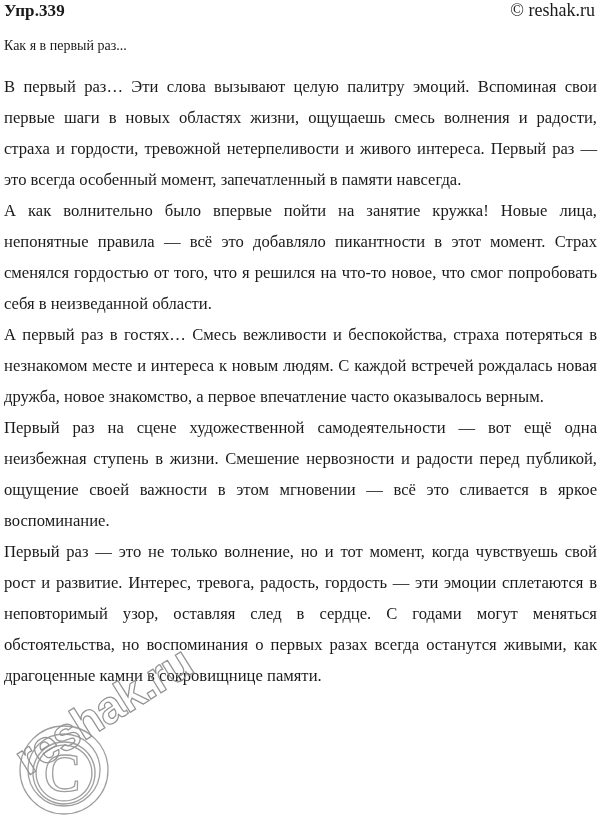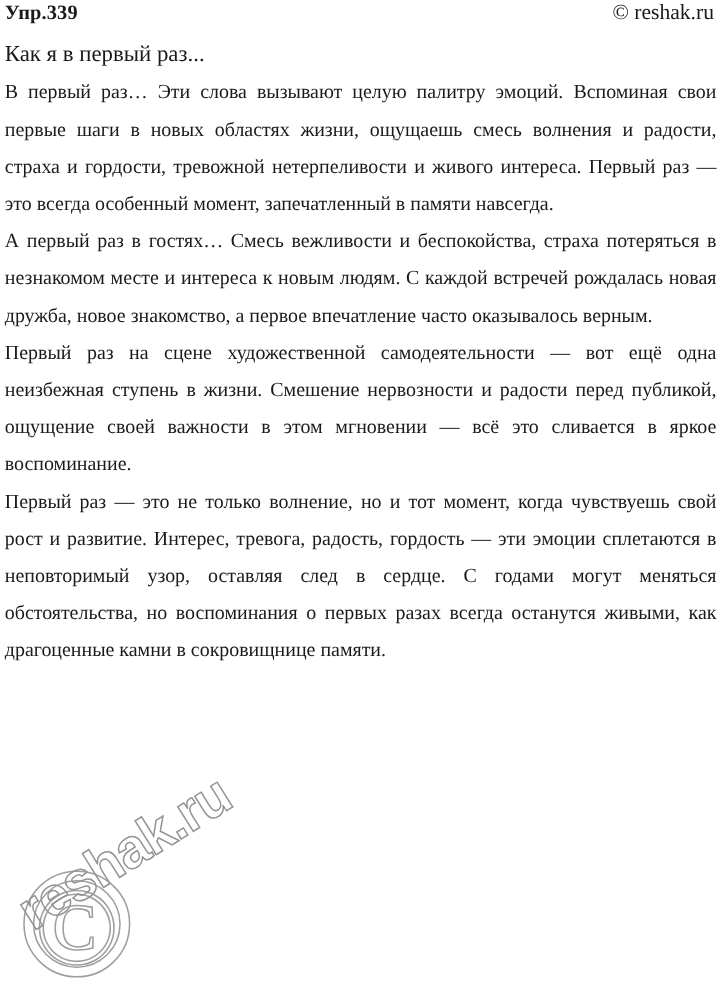--- a/index.html
+++ b/index.html
@@ -42,28 +42,28 @@
   }
   .copyright {
     font-size: 18px;
     line-height: 21px;
     white-space: nowrap;
     padding-right: 2px;
   }
 
   
   .subtitle {
-    font-size: 19px;
+    font-size: 14px;
     line-height: 31px;
     margin: 4px 0 0 0;
     white-space: nowrap;
   }
 
   .essay {
-    margin-top: 0;
+    margin-top: 10px;
   }
   .para {
     font-size: 16.6px;
     line-height: 31px;
     text-align: justify;
     text-justify: inter-word;
     margin: 0;
     hyphens: none;
   }
   
@@ -113,20 +113,21 @@
 
   <div class="header-row">
     <div class="exercise-title">Упр.339</div>
     <div class="copyright">© reshak.ru</div>
   </div>
 
   <div class="subtitle">Как я в первый раз...</div>
 
   <div class="essay">
     <p class="para lastline-left">В первый раз… Эти слова вызывают целую палитру эмоций. Вспоминая свои первые шаги в новых областях жизни, ощущаешь смесь волнения и радости, страха и гордости, тревожной нетерпеливости и живого интереса. Первый раз — это всегда особенный момент, запечатленный в памяти навсегда.</p>
+    <p class="para lastline-left">А как волнительно было впервые пойти на занятие кружка! Новые лица, непонятные правила — всё это добавляло пикантности в этот момент. Страх сменялся гордостью от того, что я решился на что-то новое, что смог попробовать себя в неизведанной области.</p>
     <p class="para lastline-left">А первый раз в гостях… Смесь вежливости и беспокойства, страха потеряться в незнакомом месте и интереса к новым людям. С каждой встречей рождалась новая дружба, новое знакомство, а первое впечатление часто оказывалось верным.</p>
     <p class="para lastline-left">Первый раз на сцене художественной самодеятельности — вот ещё одна неизбежная ступень в жизни. Смешение нервозности и радости перед публикой, ощущение своей важности в этом мгновении — всё это сливается в яркое воспоминание.</p>
     <p class="para lastline-left">Первый раз — это не только волнение, но и тот момент, когда чувствуешь свой рост и развитие. Интерес, тревога, радость, гордость — эти эмоции сплетаются в неповторимый узор, оставляя след в сердце. С годами могут меняться обстоятельства, но воспоминания о первых разах всегда останутся живыми, как драгоценные камни в сокровищнице памяти.</p>
   </div>
 
   <div class="watermark">
     <svg width="230" height="175" viewBox="0 0 230 175" aria-hidden="true">
       <g>
         <circle class="wm-ring" cx="64" cy="110" r="44"></circle>
         <circle class="wm-ring" cx="64" cy="110" r="36"></circle>

